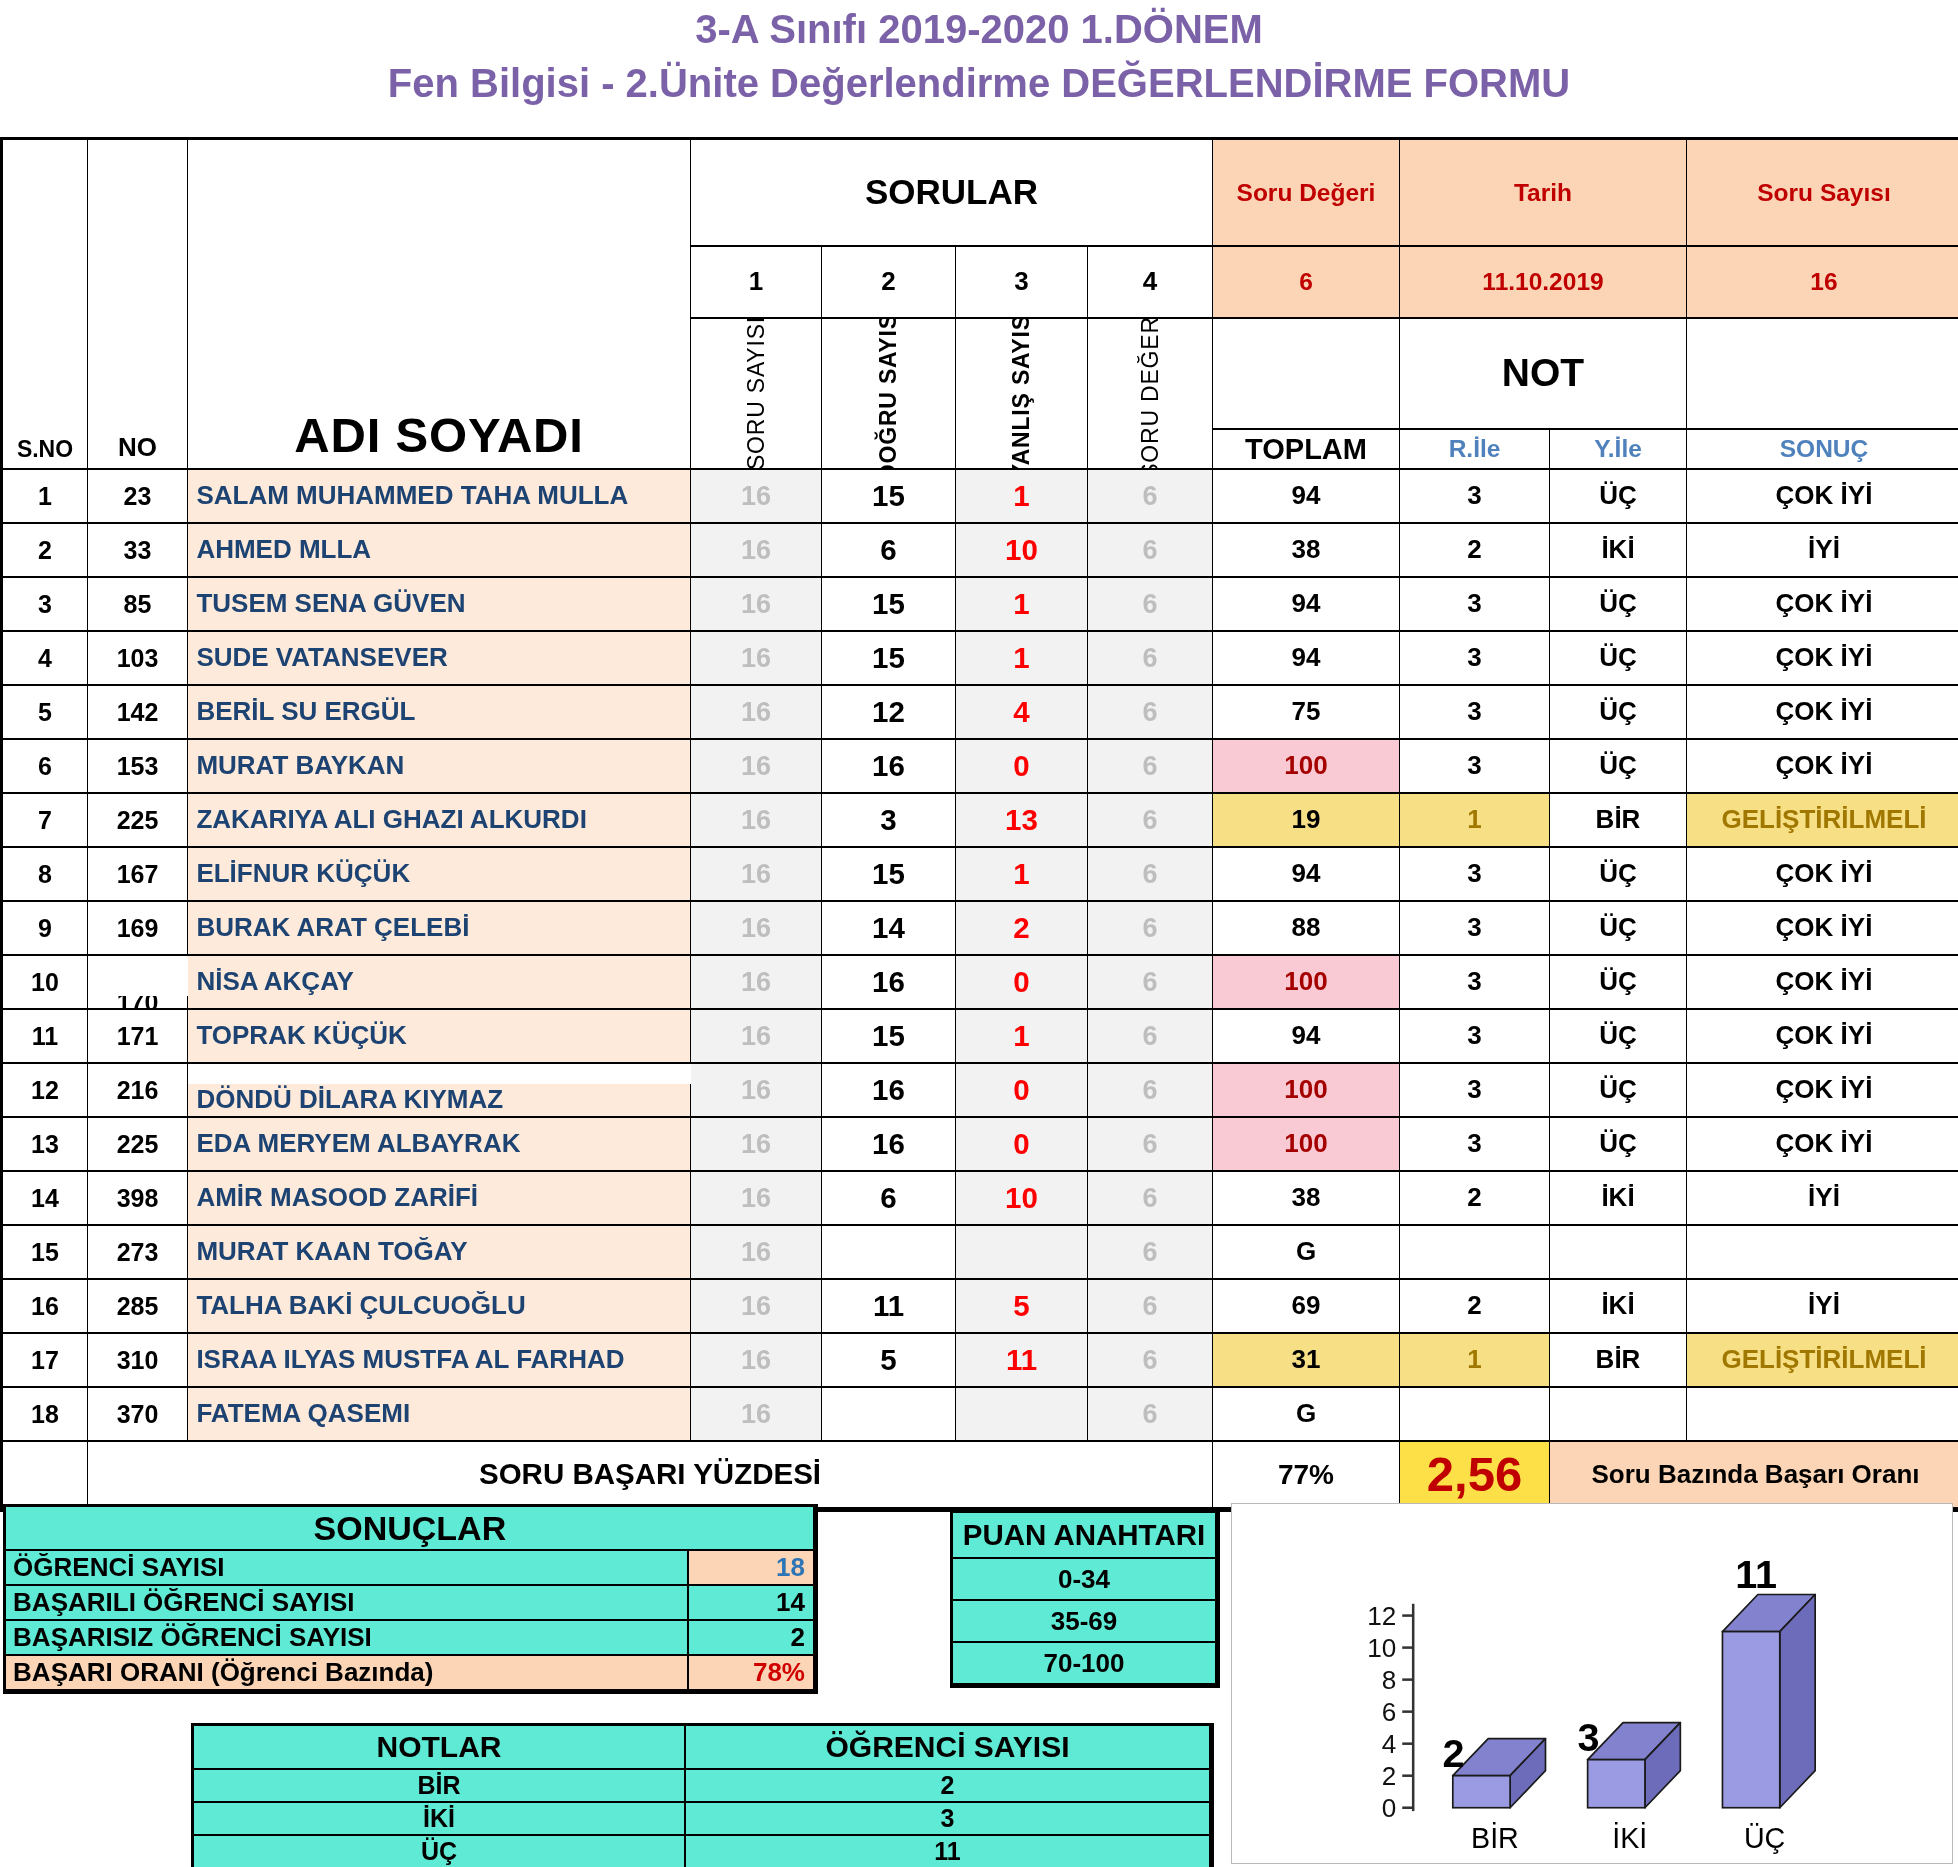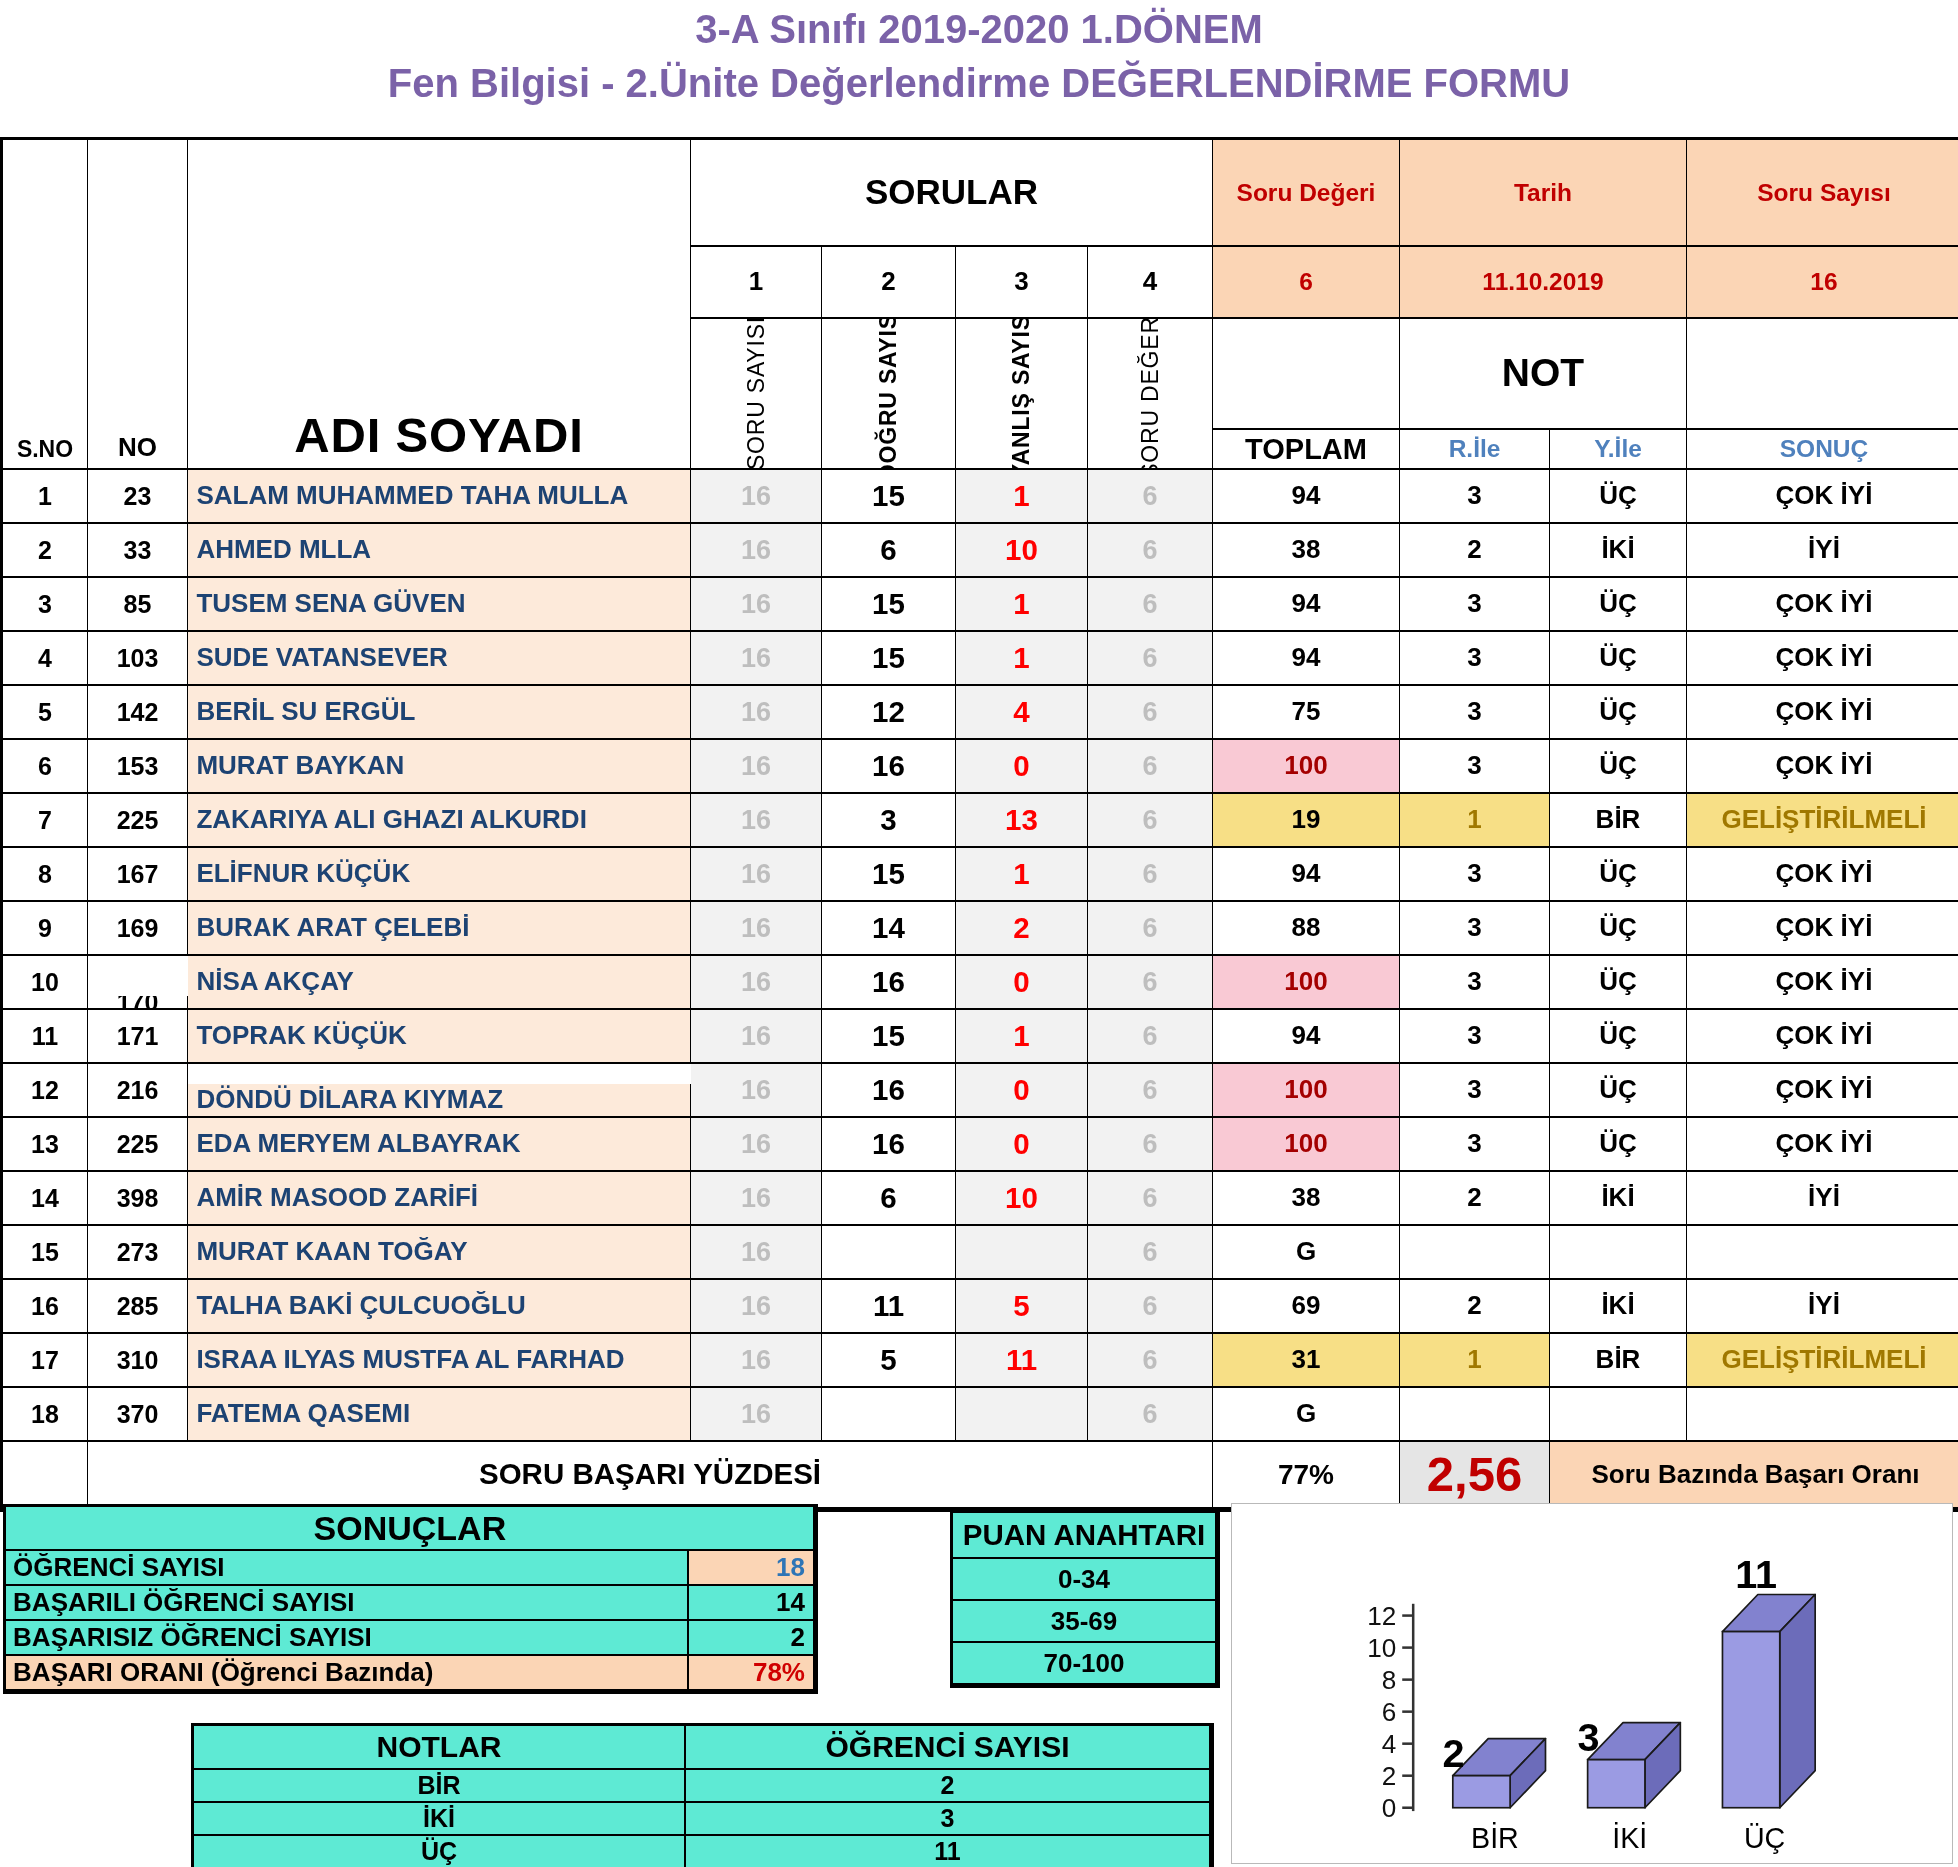--- a/index.html
+++ b/index.html
@@ -49,21 +49,21 @@
   .ryile{font-size:26px;font-weight:bold;}
   .rresult{font-size:26px;font-weight:bold;}
   .pinkbg{background:#F9C9D4;color:#A40000;}
   .yellowbg{background:#F7DF86;}
   .goldtext{color:#A07800;}
 
   
   .ftr-blank{border-bottom:2.5px solid #000;}
   .ftr-label{font-size:29.5px;font-weight:bold;}
   .ftr-pct{font-size:28px;font-weight:bold;}
-  .ftr-oran{background:#e5e5e5;color:#C00000;font-size:49px;font-weight:bold;}
+  .ftr-oran{background:#fde047;color:#C00000;font-size:49px;font-weight:bold;}
   .ftr-note{background:#FBD5B5;font-size:26px;font-weight:bold;}
 
   
   .btable{position:absolute;display:grid;border:3.4px solid #000;background:#fff;}
   .bc{display:flex;align-items:center;justify-content:center;border-right:2.5px solid #000;border-bottom:2.5px solid #000;box-sizing:border-box;font-weight:bold;background:#5eead4;overflow:hidden;}
   .bc:last-child{}
   #results-table{left:3.4px;top:1504px;grid-template-columns:683px 126px;grid-template-rows:44px repeat(4,35px);}
   .res-title{font-size:34px;}
   .res-label{justify-content:flex-start;padding-left:6.7px;font-size:26px;}
   .res-value{justify-content:flex-end;padding-right:8.4px;font-size:26px;}

